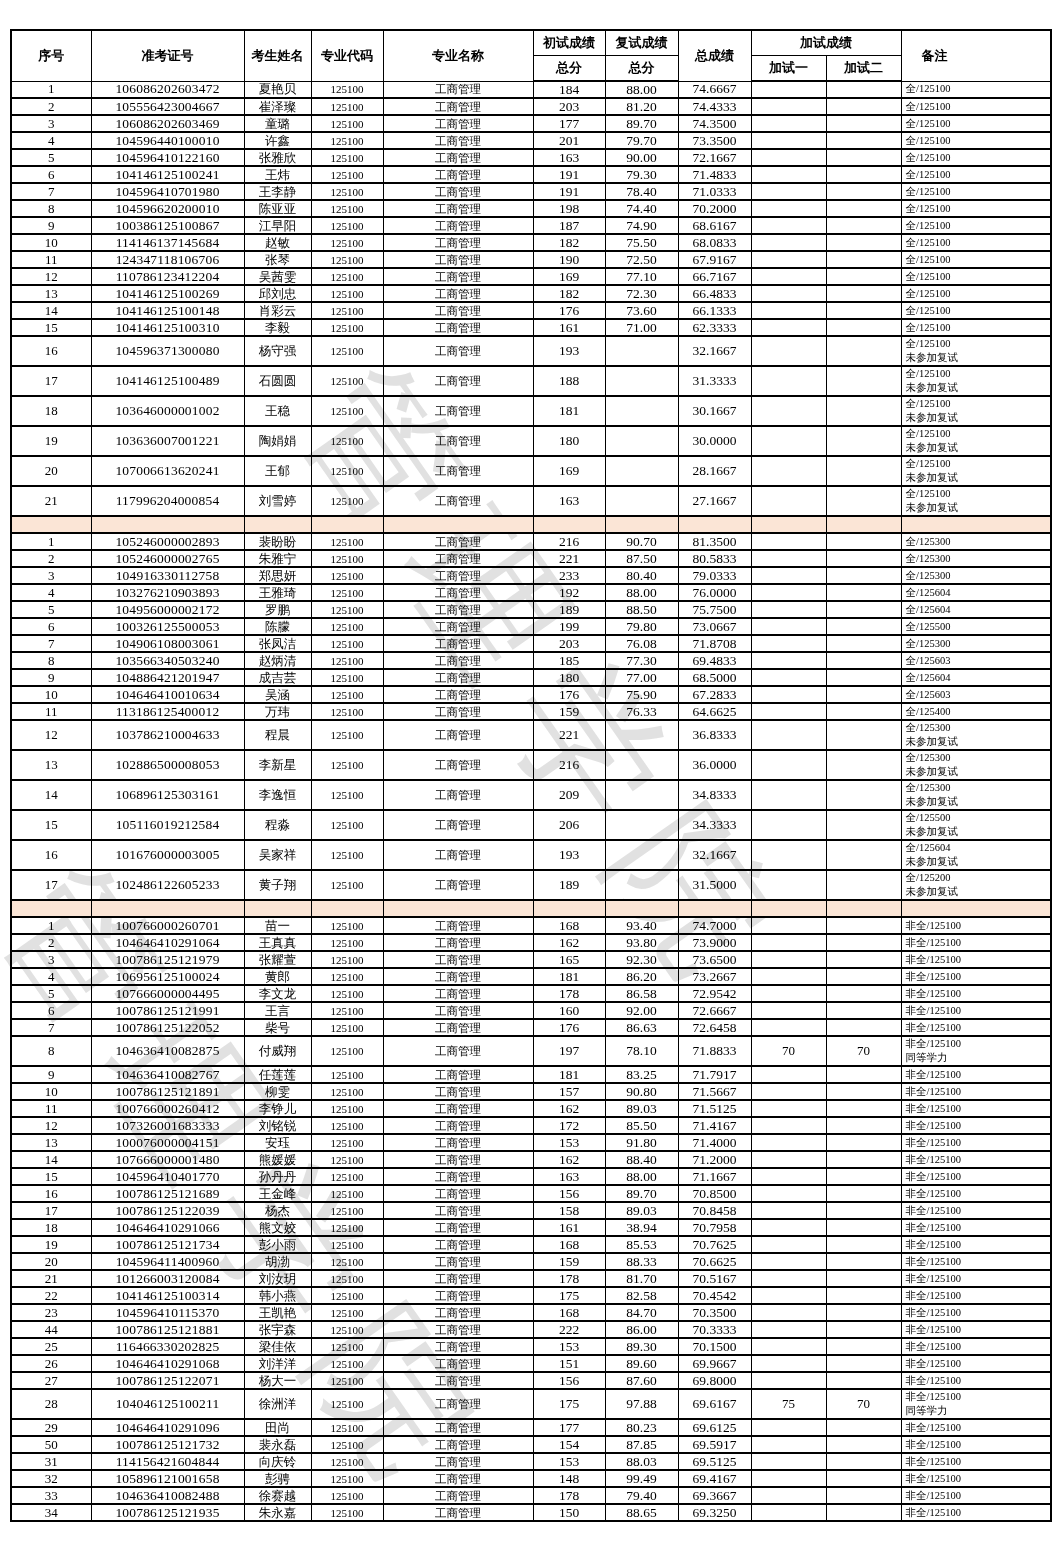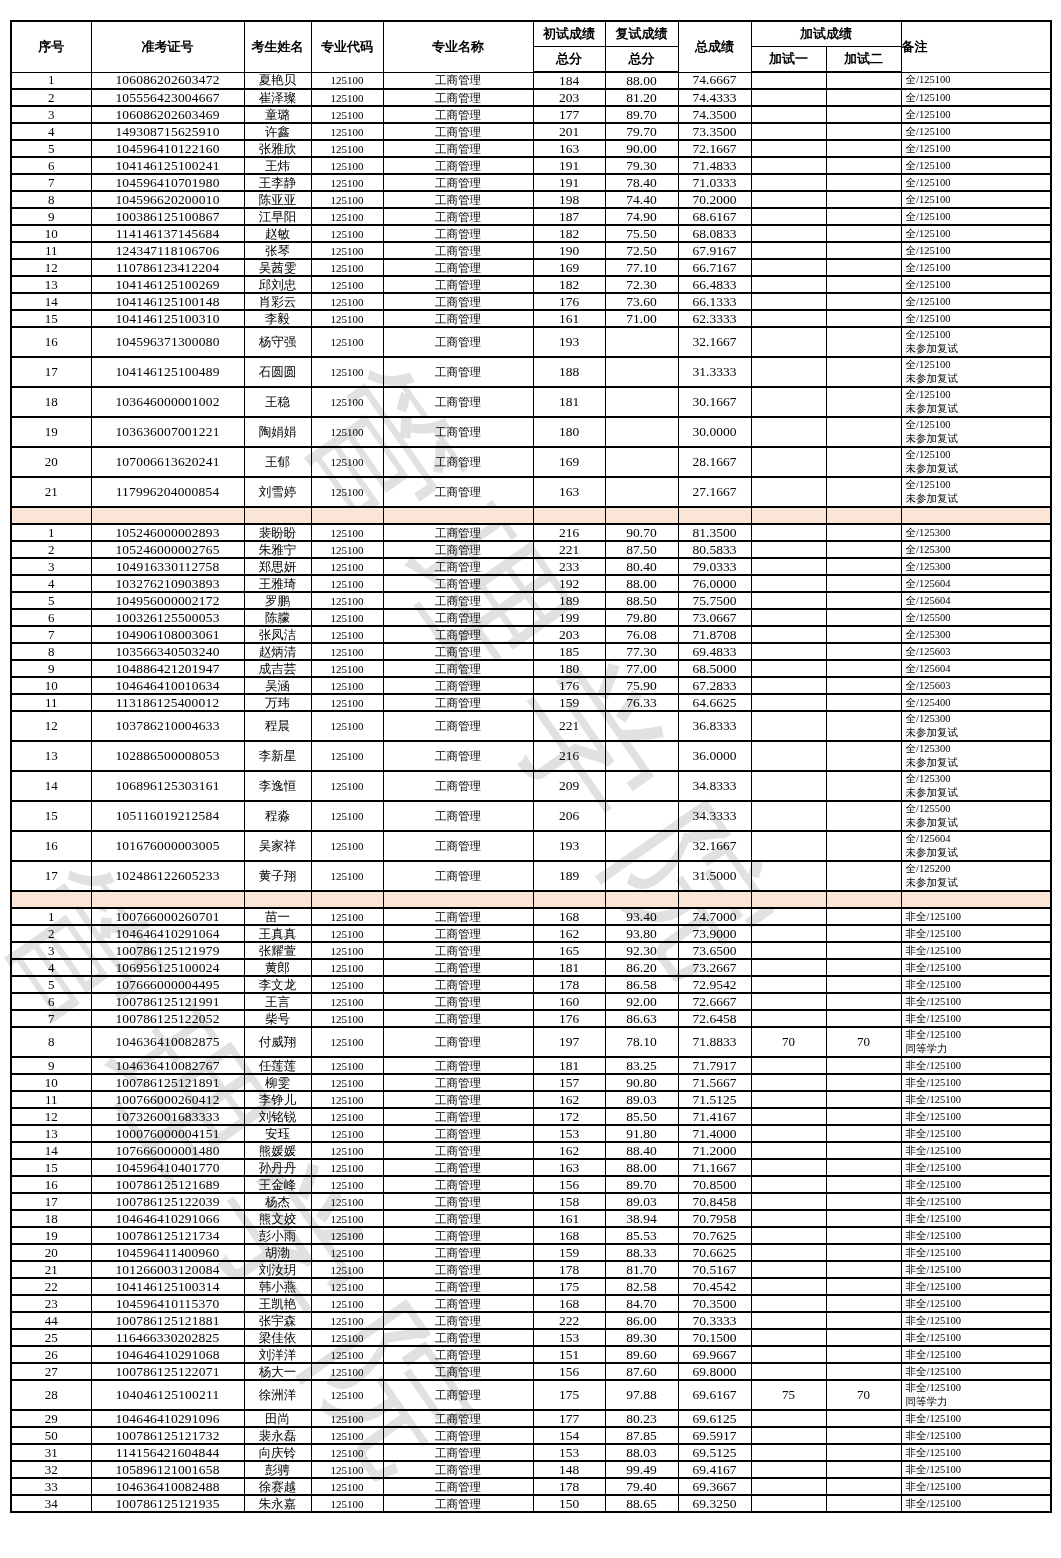--- a/index.html
+++ b/index.html
@@ -31,21 +31,21 @@
     font-family: "DejaVu Serif", serif;
     transform: rotate(55deg);
     white-space: nowrap;
     letter-spacing: 30px;
   }
   #wm1 { left: 420px; top: 330px; transform-origin: left top; }
   #wm2 { left: 120px; top: 830px; transform-origin: left top; }
   table#score-table {
     position: absolute;
     left: 10px;
-    top: 20px;
+    top: 29px;
     width: 1040px;
     border-collapse: collapse;
     table-layout: fixed;
     z-index: 1;
     background: transparent;
   }
   #score-table th, #score-table td {
     border: 1px solid #000;
     padding: 0 2px;
     overflow: hidden;
@@ -56,21 +56,21 @@
   #score-table {
     border: 2px solid #000;
   }
   #score-table thead th {
     font-weight: bold;
     font-size: 13px;
     height: 24px;
     border-bottom-width: 2px;
   }
   #score-table thead tr:first-child th { border-bottom-width: 1px; }
-  #score-table thead th.h-remark { text-align: left; padding-left: 0; }
+  #score-table thead th.h-remark { text-align: left; padding-left: 20px; }
   #score-table tbody td {
     height: 15px;
     line-height: 14px;
     border-bottom-width: 2px;
   }
   .c-seq   { font-size: 13px; }
   .c-id    { font-size: 13.5px; letter-spacing: 0.2px; }
   .c-name  { font-size: 12.5px; }
   .c-code  { font-size: 11px; }
   .c-major { font-size: 11.5px; }
@@ -167,21 +167,21 @@
           <td class="c-major">工商管理</td>
           <td class="c-num">177</td>
           <td class="c-num">89.70</td>
           <td class="c-num">74.3500</td>
           <td class="c-extra"></td>
           <td class="c-extra"></td>
           <td class="c-remark">全/125100</td>
         </tr>
         <tr>
           <td class="c-seq">4</td>
-          <td class="c-id">149308715625910</td>
+          <td class="c-id">104596440100010</td>
           <td class="c-name">许鑫</td>
           <td class="c-code">125100</td>
           <td class="c-major">工商管理</td>
           <td class="c-num">201</td>
           <td class="c-num">79.70</td>
           <td class="c-num">73.3500</td>
           <td class="c-extra"></td>
           <td class="c-extra"></td>
           <td class="c-remark">全/125100</td>
         </tr>

